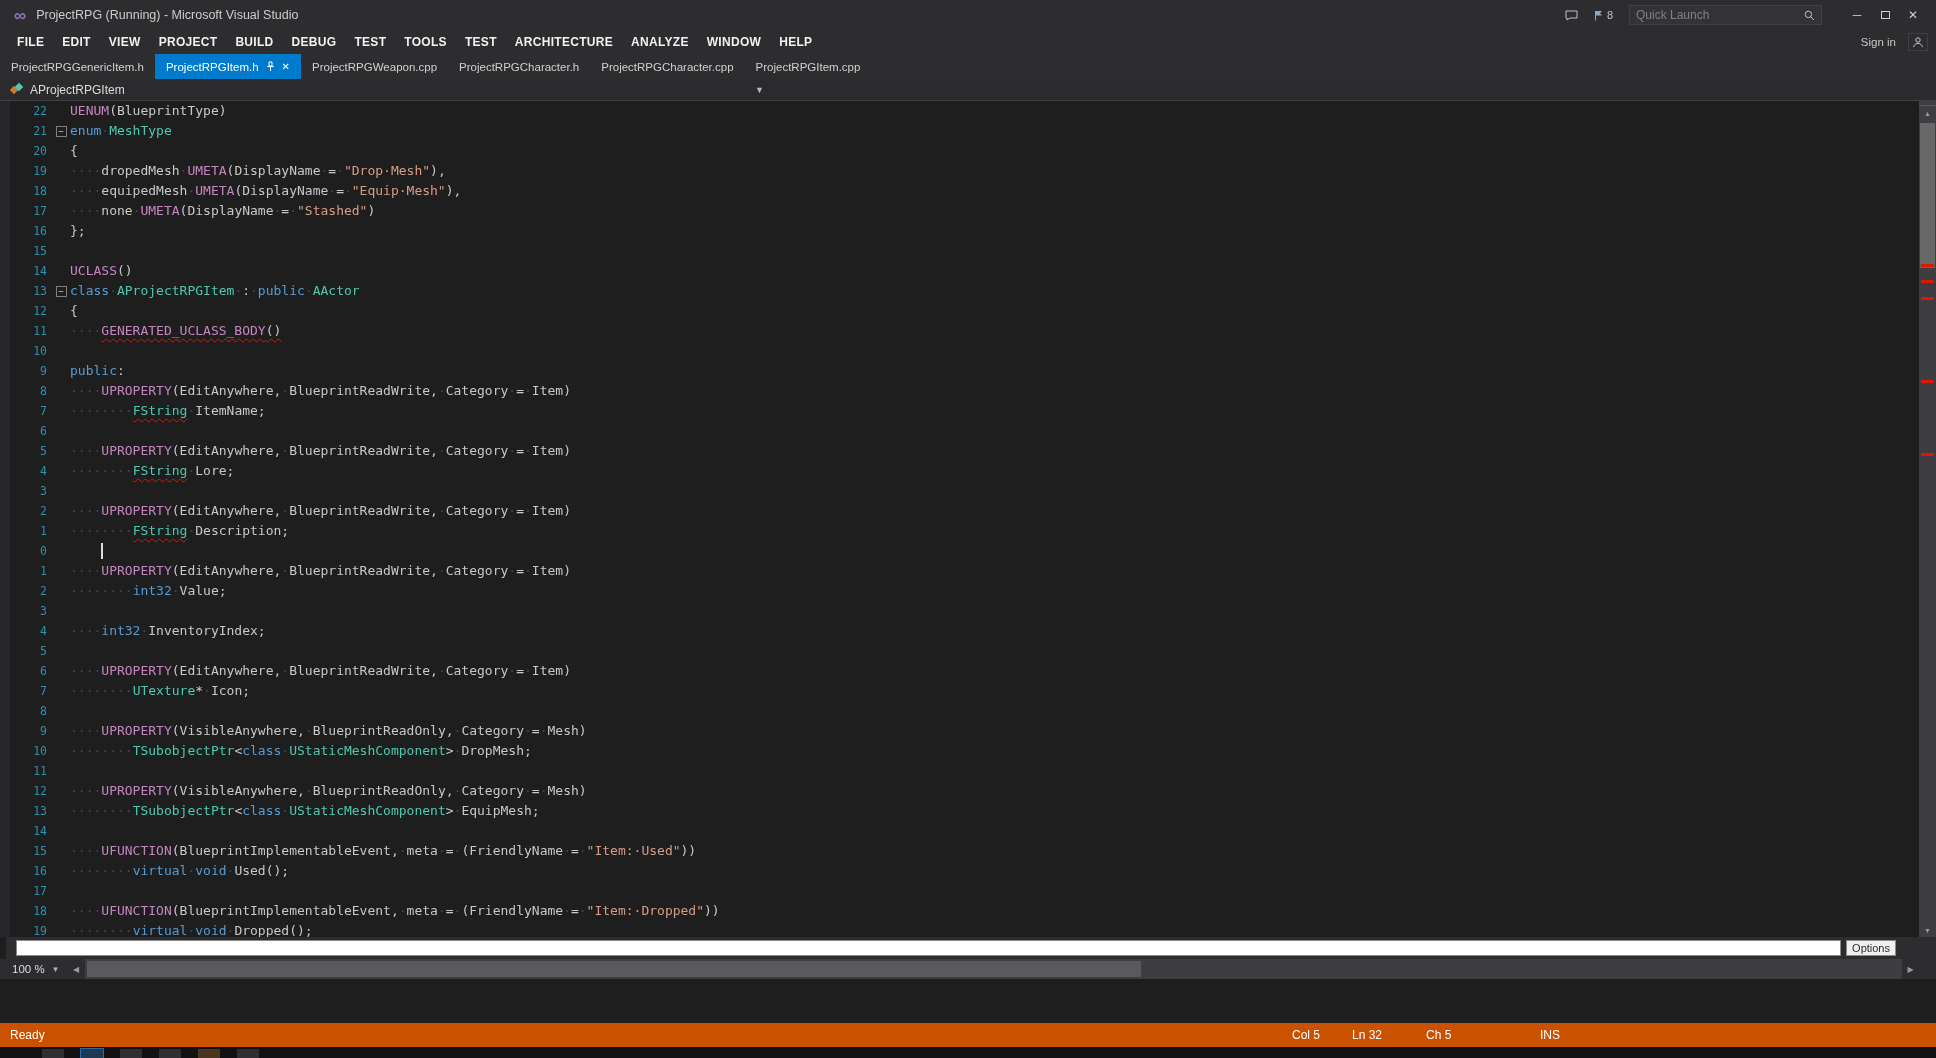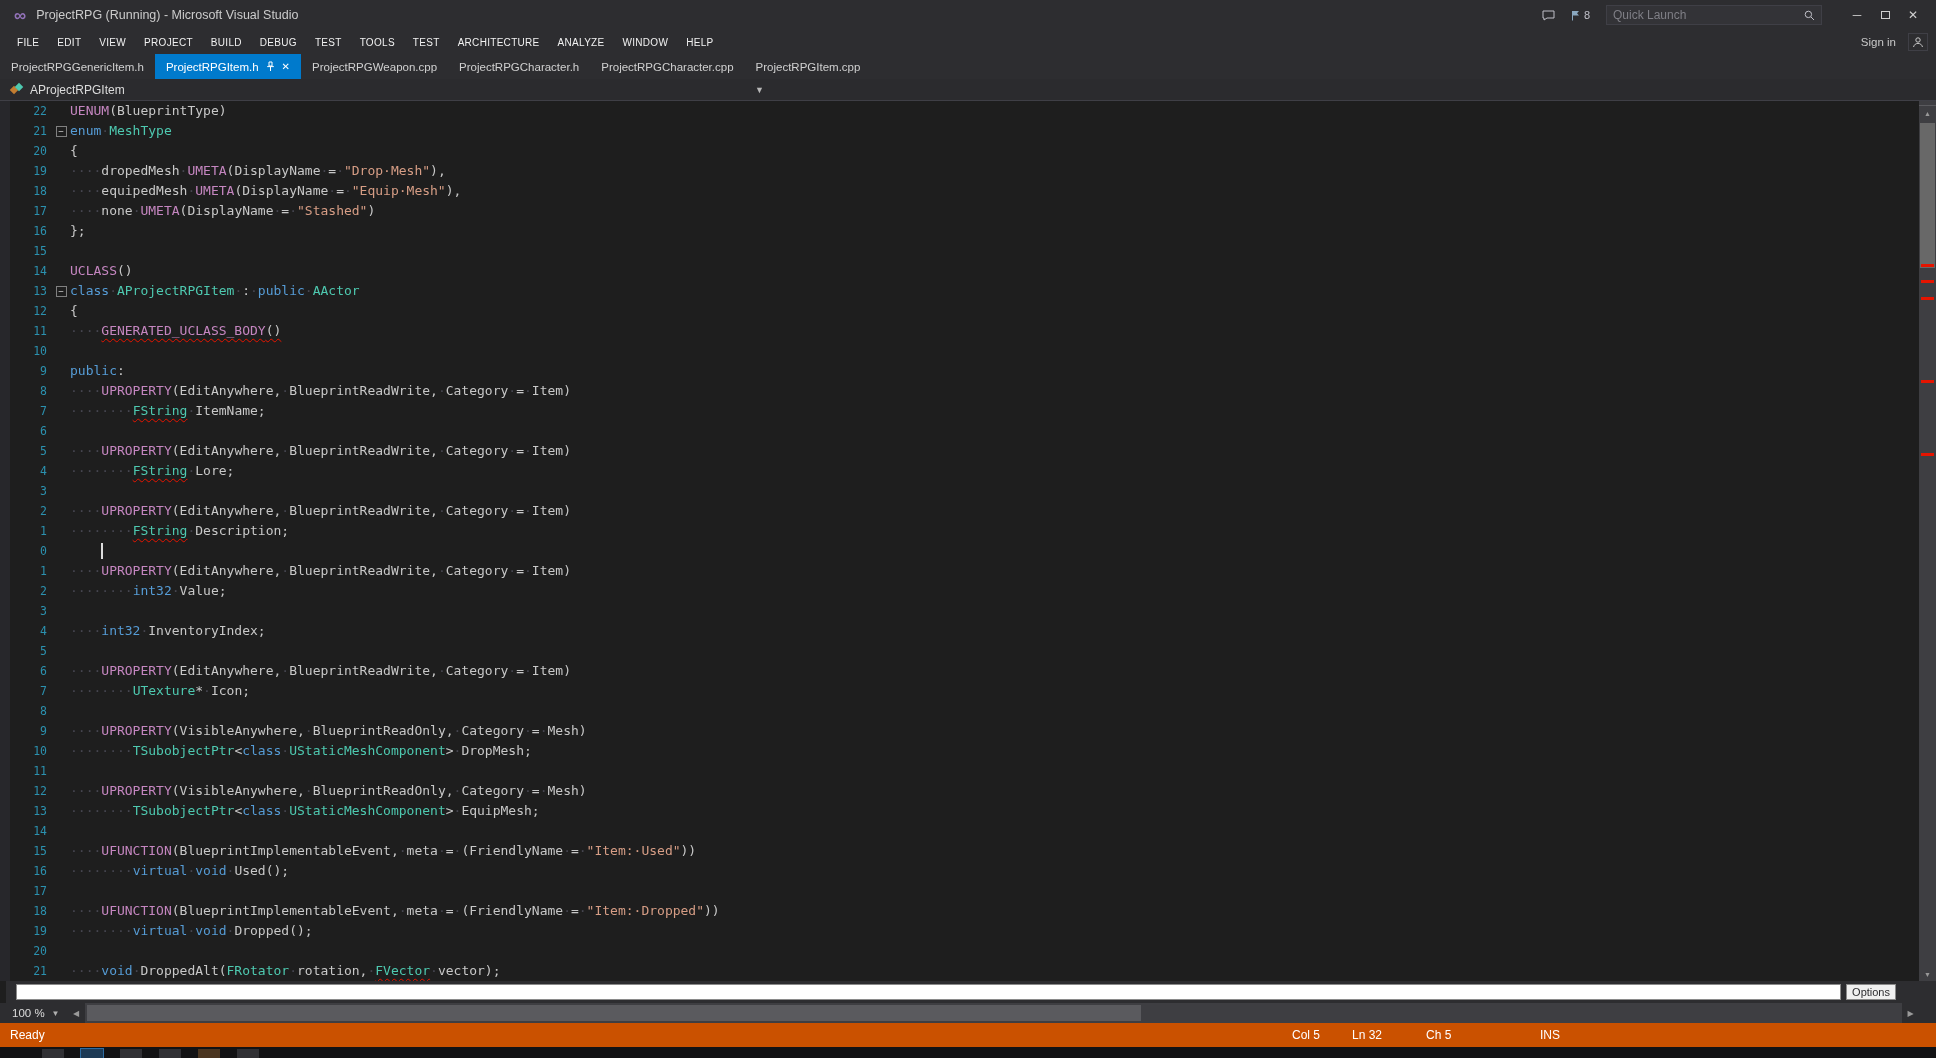--- a/index.html
+++ b/index.html
@@ -7,31 +7,31 @@
               font-family:"Liberation Sans", sans-serif; }
   .window { width:100%; height:100%; display:flex; flex-direction:column; }
 
   
   .titlebar { flex:0 0 30px; background:#2d2d30; display:flex; align-items:center;
               padding:0 10px 0 14px; gap:10px; }
   .vslogo { color:#9272b9; font-size:17px; font-weight:bold; line-height:1; }
   .wintitle { color:#cccccc; font-size:12.5px; white-space:nowrap; }
   .title-right { margin-left:auto; display:flex; align-items:center; gap:16px; }
   .tb-ico { color:#c0c0c8; display:flex; align-items:center; gap:4px; font-size:11px; }
-  .quick-launch { width:216px; height:20px; background:#333337; border:1px solid #3f3f46;
+  .quick-launch { width:193px; height:20px; background:#333337; border:1px solid #3f3f46;
                   display:flex; align-items:center; justify-content:space-between;
                   padding:0 6px; color:#7f7f86; font-size:12px; }
   .winbtns { display:flex; gap:2px; margin-left:6px; }
   .winbtn { width:26px; height:20px; display:flex; align-items:center; justify-content:center;
             color:#d0d0d0; font-size:12px; }
   .maxbox { width:9px; height:8px; border:1px solid #d0d0d0; }
 
   
   .menubar { flex:0 0 24px; background:#2d2d30; display:flex; align-items:center; padding:0 8px; }
-  .menu-item { color:#f1f1f1; font-size:10px; padding:0 9px; letter-spacing:.3px; }
+  .menu-item { color:#f1f1f1; font-size:12px; padding:0 9px; letter-spacing:.3px;font-weight:bold; }
   .signin { margin-left:auto; color:#c8c8c8; font-size:11.5px; padding-right:12px; }
   .personbox { width:20px; height:18px; border:1px solid #3f3f46; display:flex;
                align-items:center; justify-content:center; }
 
   
   .tabbar { flex:0 0 25px; background:#2d2d30; display:flex; align-items:stretch; }
   .tab { display:flex; align-items:center; gap:7px; padding:0 11px; color:#d0d0d0;
          font-size:11.5px; white-space:nowrap; }
   .tab.active { background:#007acc; color:#ffffff; }
   .tab .tclose { font-size:10px; }
@@ -86,21 +86,21 @@
   .hrow { flex:0 0 20px; background:#2d2d30; display:flex; align-items:center; }
   .zoom { color:#dcdcdc; font-size:11.5px; display:flex; align-items:center; gap:7px;
           padding:0 8px 0 12px; }
   .zoom .zchev { font-size:8px; color:#b0b0b0; }
   .harrow { flex:0 0 17px; color:#999; font-size:8px; text-align:center; }
   .htrack { flex:1; align-self:stretch; background:#3e3e42; position:relative; }
   .hthumb { position:absolute; left:2px; top:2px; bottom:2px; width:58%; background:#5a5a5e; }
   .hcorner { flex:0 0 17px; align-self:stretch; background:#2d2d30; }
 
   
-  .statusbar { flex:0 0 24px; background:#ca5100; position:relative; color:#ffffff; font-size:12px; }
+  .statusbar { flex:0 0 24px; background:#ca5100; position:relative; color:#ffffff; font-size:12px;margin-top:44px; }
   .sb { position:absolute; top:5px; white-space:nowrap; }
   .sb-ready { left:10px; }  .sb-ln { left:1352px; } .sb-col { left:1292px; }
   .sb-ch { left:1426px; }   .sb-ins { left:1540px; }
 
   
   .taskbar { flex:0 0 11px; background:#121214; display:flex; align-items:flex-start;
              gap:17px; padding:2px 0 0 42px; }
   .tb-icon { width:22px; height:9px; background:#303034; }
   .tb-icon.hl { background:#1d3a55; outline:1px solid #2d6ca2; }
   .tb-icon.warm { background:#4a3520; }

